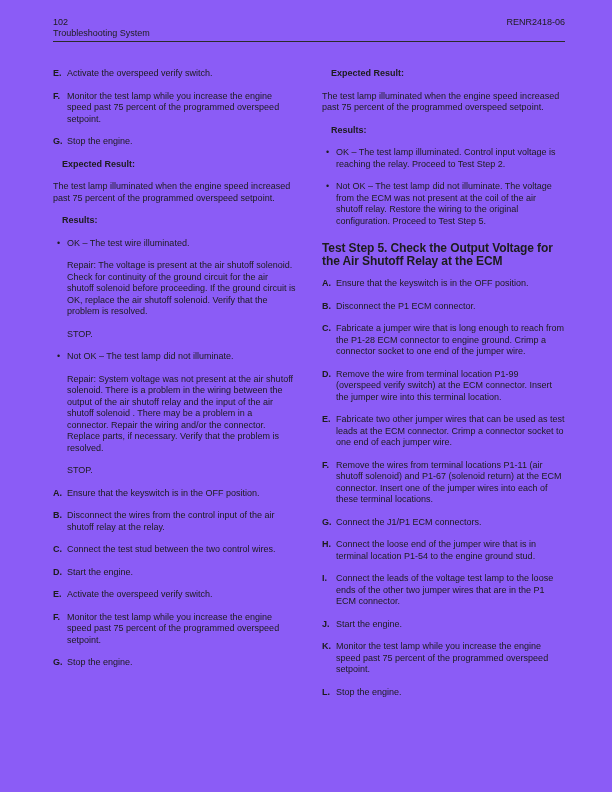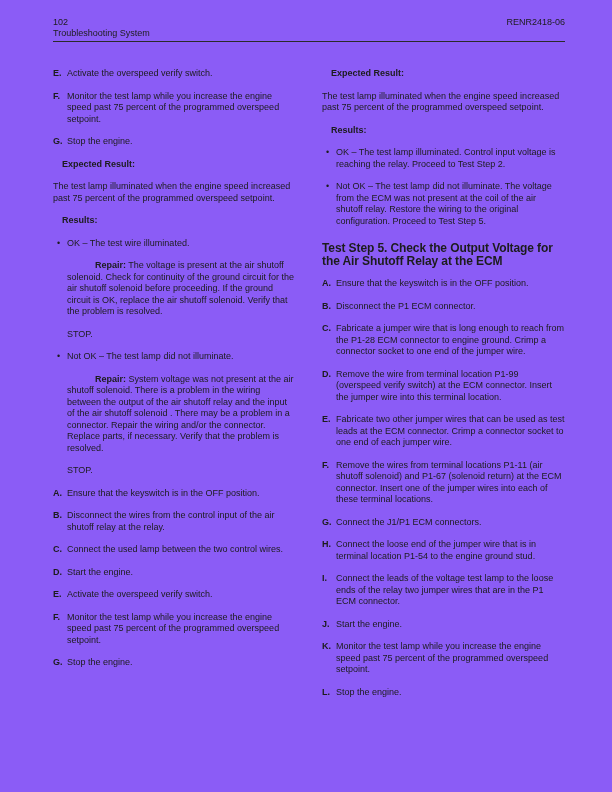--- a/index.html
+++ b/index.html
@@ -28,21 +28,21 @@
 
   .step { display: flex; }
   .step .letter { font-weight: bold; flex: 0 0 14px; }
   .step .body { flex: 1; }
 
   .bullet { display: flex; padding-left: 4px; }
   .bullet .dot { flex: 0 0 10px; }
   .bullet .body { flex: 1; }
 
   .repair, .stop { margin-left: 14px; }
-  .repair b { font-weight: bold; margin-left: 28px; }
+  .repair b { font-weight: normal; }
 
   .label { font-weight: bold; margin-left: 9px; }
 
   .heading {
     font-weight: bold;
     font-size: 12px;
     line-height: 12.5px;
     letter-spacing: -0.1px;
     margin-top: 15px;
   }
@@ -91,21 +91,21 @@
         <div class="blk step">
           <span class="letter">A.</span>
           <span class="body">Ensure that the keyswitch is in the OFF position.</span>
         </div>
         <div class="blk step">
           <span class="letter">B.</span>
           <span class="body">Disconnect the wires from the control input of the air shutoff relay at the relay.</span>
         </div>
         <div class="blk step">
           <span class="letter">C.</span>
-          <span class="body">Connect the used lamp between the two control wires.</span>
+          <span class="body">Connect the test stud between the two control wires.</span>
         </div>
         <div class="blk step">
           <span class="letter">D.</span>
           <span class="body">Start the engine.</span>
         </div>
         <div class="blk step">
           <span class="letter">E.</span>
           <span class="body">Activate the overspeed verify switch.</span>
         </div>
         <div class="blk step">
@@ -157,21 +157,21 @@
         <div class="blk step">
           <span class="letter">G.</span>
           <span class="body">Connect the J1/P1 ECM connectors.</span>
         </div>
         <div class="blk step">
           <span class="letter">H.</span>
           <span class="body">Connect the loose end of the jumper wire that is in terminal location P1-54 to the engine ground stud.</span>
         </div>
         <div class="blk step">
           <span class="letter">I.</span>
-          <span class="body">Connect the leads of the voltage test lamp to the loose ends of the relay two jumper wires that are in the P1 ECM connector.</span>
+          <span class="body">Connect the leads of the voltage test lamp to the loose ends of the other two jumper wires that are in the P1 ECM connector.</span>
         </div>
         <div class="blk step">
           <span class="letter">J.</span>
           <span class="body">Start the engine.</span>
         </div>
         <div class="blk step">
           <span class="letter">K.</span>
           <span class="body">Monitor the test lamp while you increase the engine speed past 75 percent of the programmed overspeed setpoint.</span>
         </div>
         <div class="blk step">

